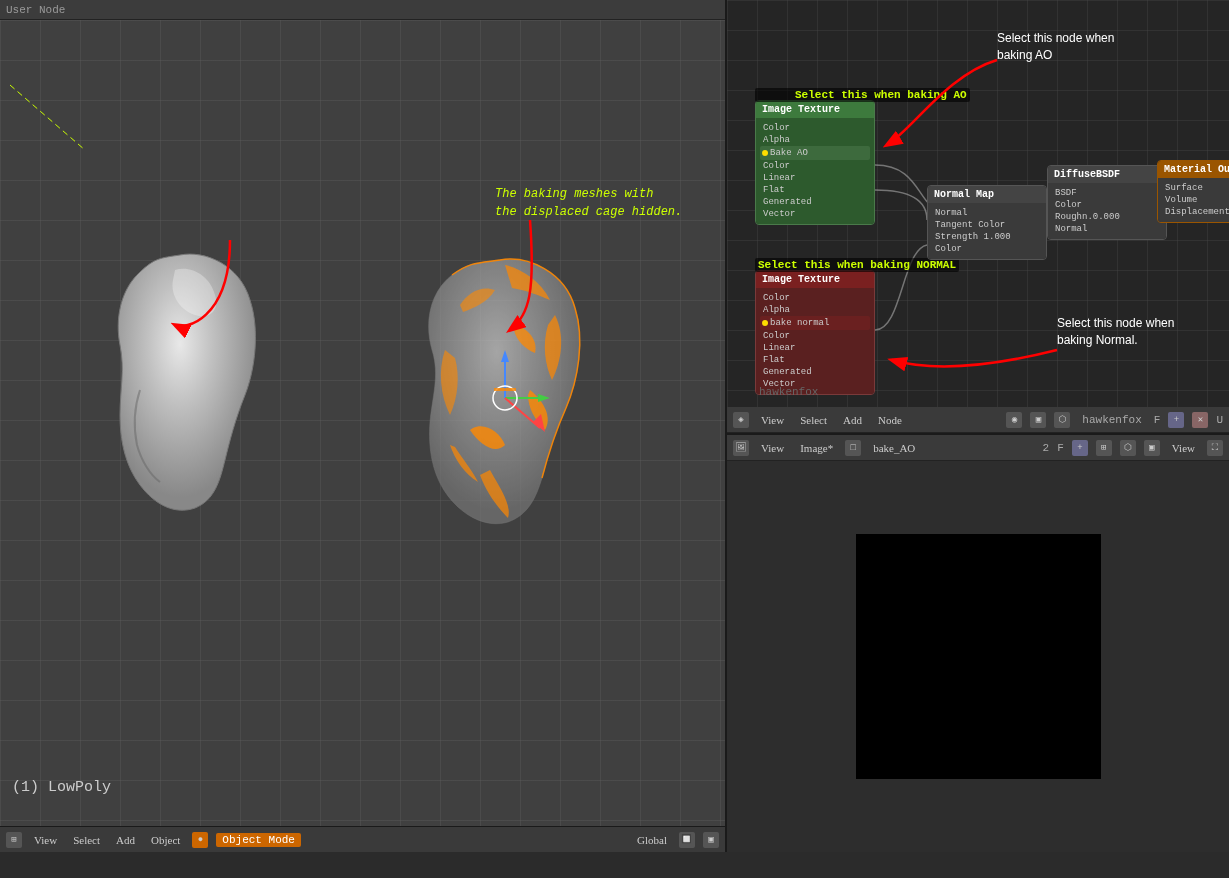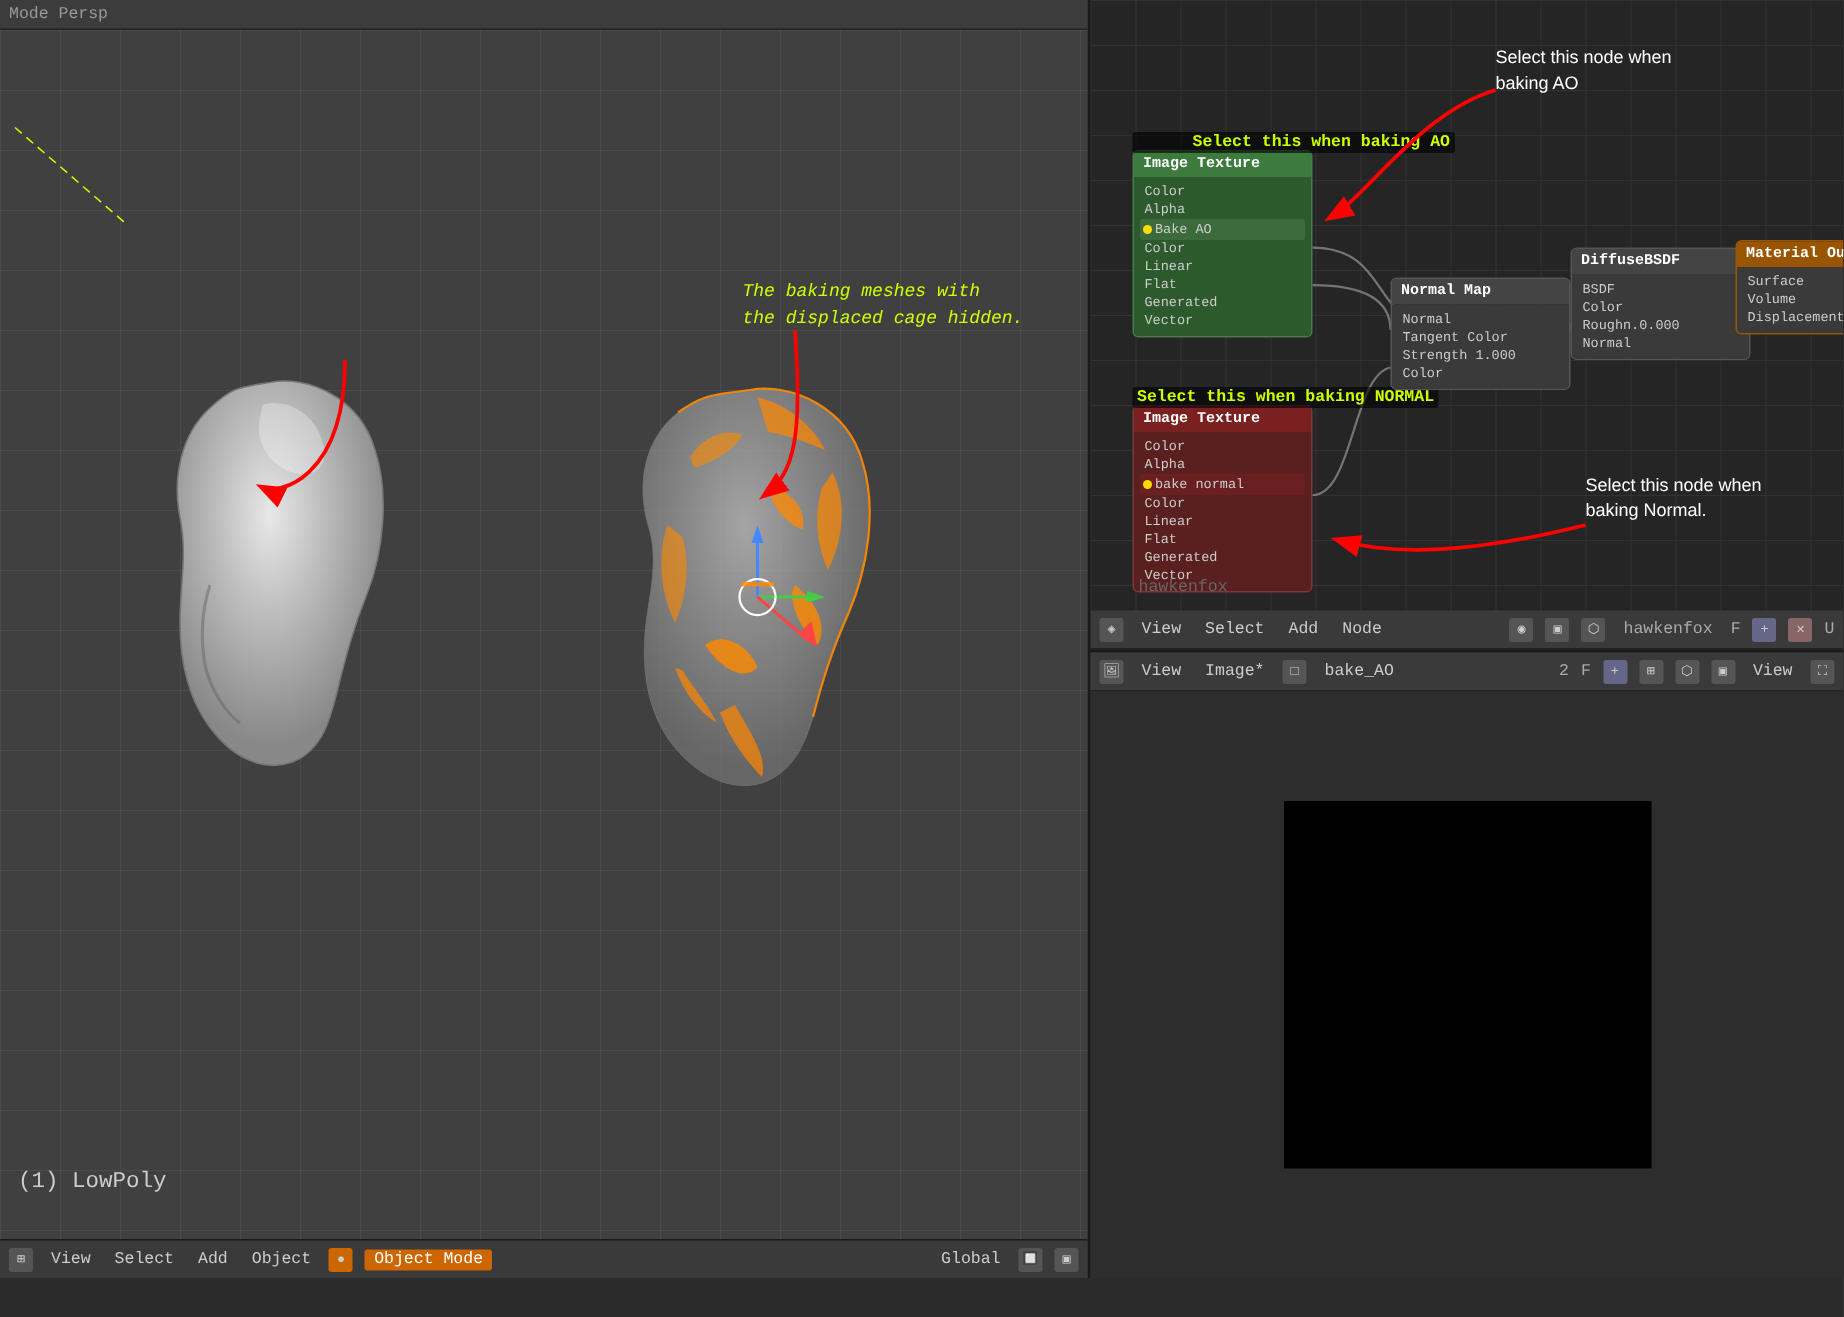--- a/index.html
+++ b/index.html
@@ -339,20 +339,21 @@
       pointer-events: none;
     }
 
     
     .tb-btn {
       color: #ccc;
       font-size: 11px;
       cursor: pointer;
       padding: 1px 4px;
       border-radius: 2px;
+      font-family: Liberation Serif, serif;
     }
 
     .tb-icon {
       width: 16px;
       height: 16px;
       background: #555;
       border-radius: 2px;
       display: inline-flex;
       align-items: center;
       justify-content: center;
@@ -388,21 +389,21 @@
     }
   </style>
 </head>
 <body>
 
 <div class="main-container">
   <div class="panels-row">
 
     <div class="left-panel">
       <div class="left-panel-header">
-        <span>Mode Persp</span>
+        <span>User Node</span>
       </div>
 
       <div class="viewport-3d">
         <div class="grid-bg"></div>
 
         <div class="rock-left">
           <svg viewBox="0 0 200 280" class="rock-svg" xmlns="http://www.w3.org/2000/svg">
             <defs>
               <radialGradient id="rockGrad1" cx="45%" cy="35%" r="60%">
                 <stop offset="0%" stop-color="#e8e8e8"></stop>

